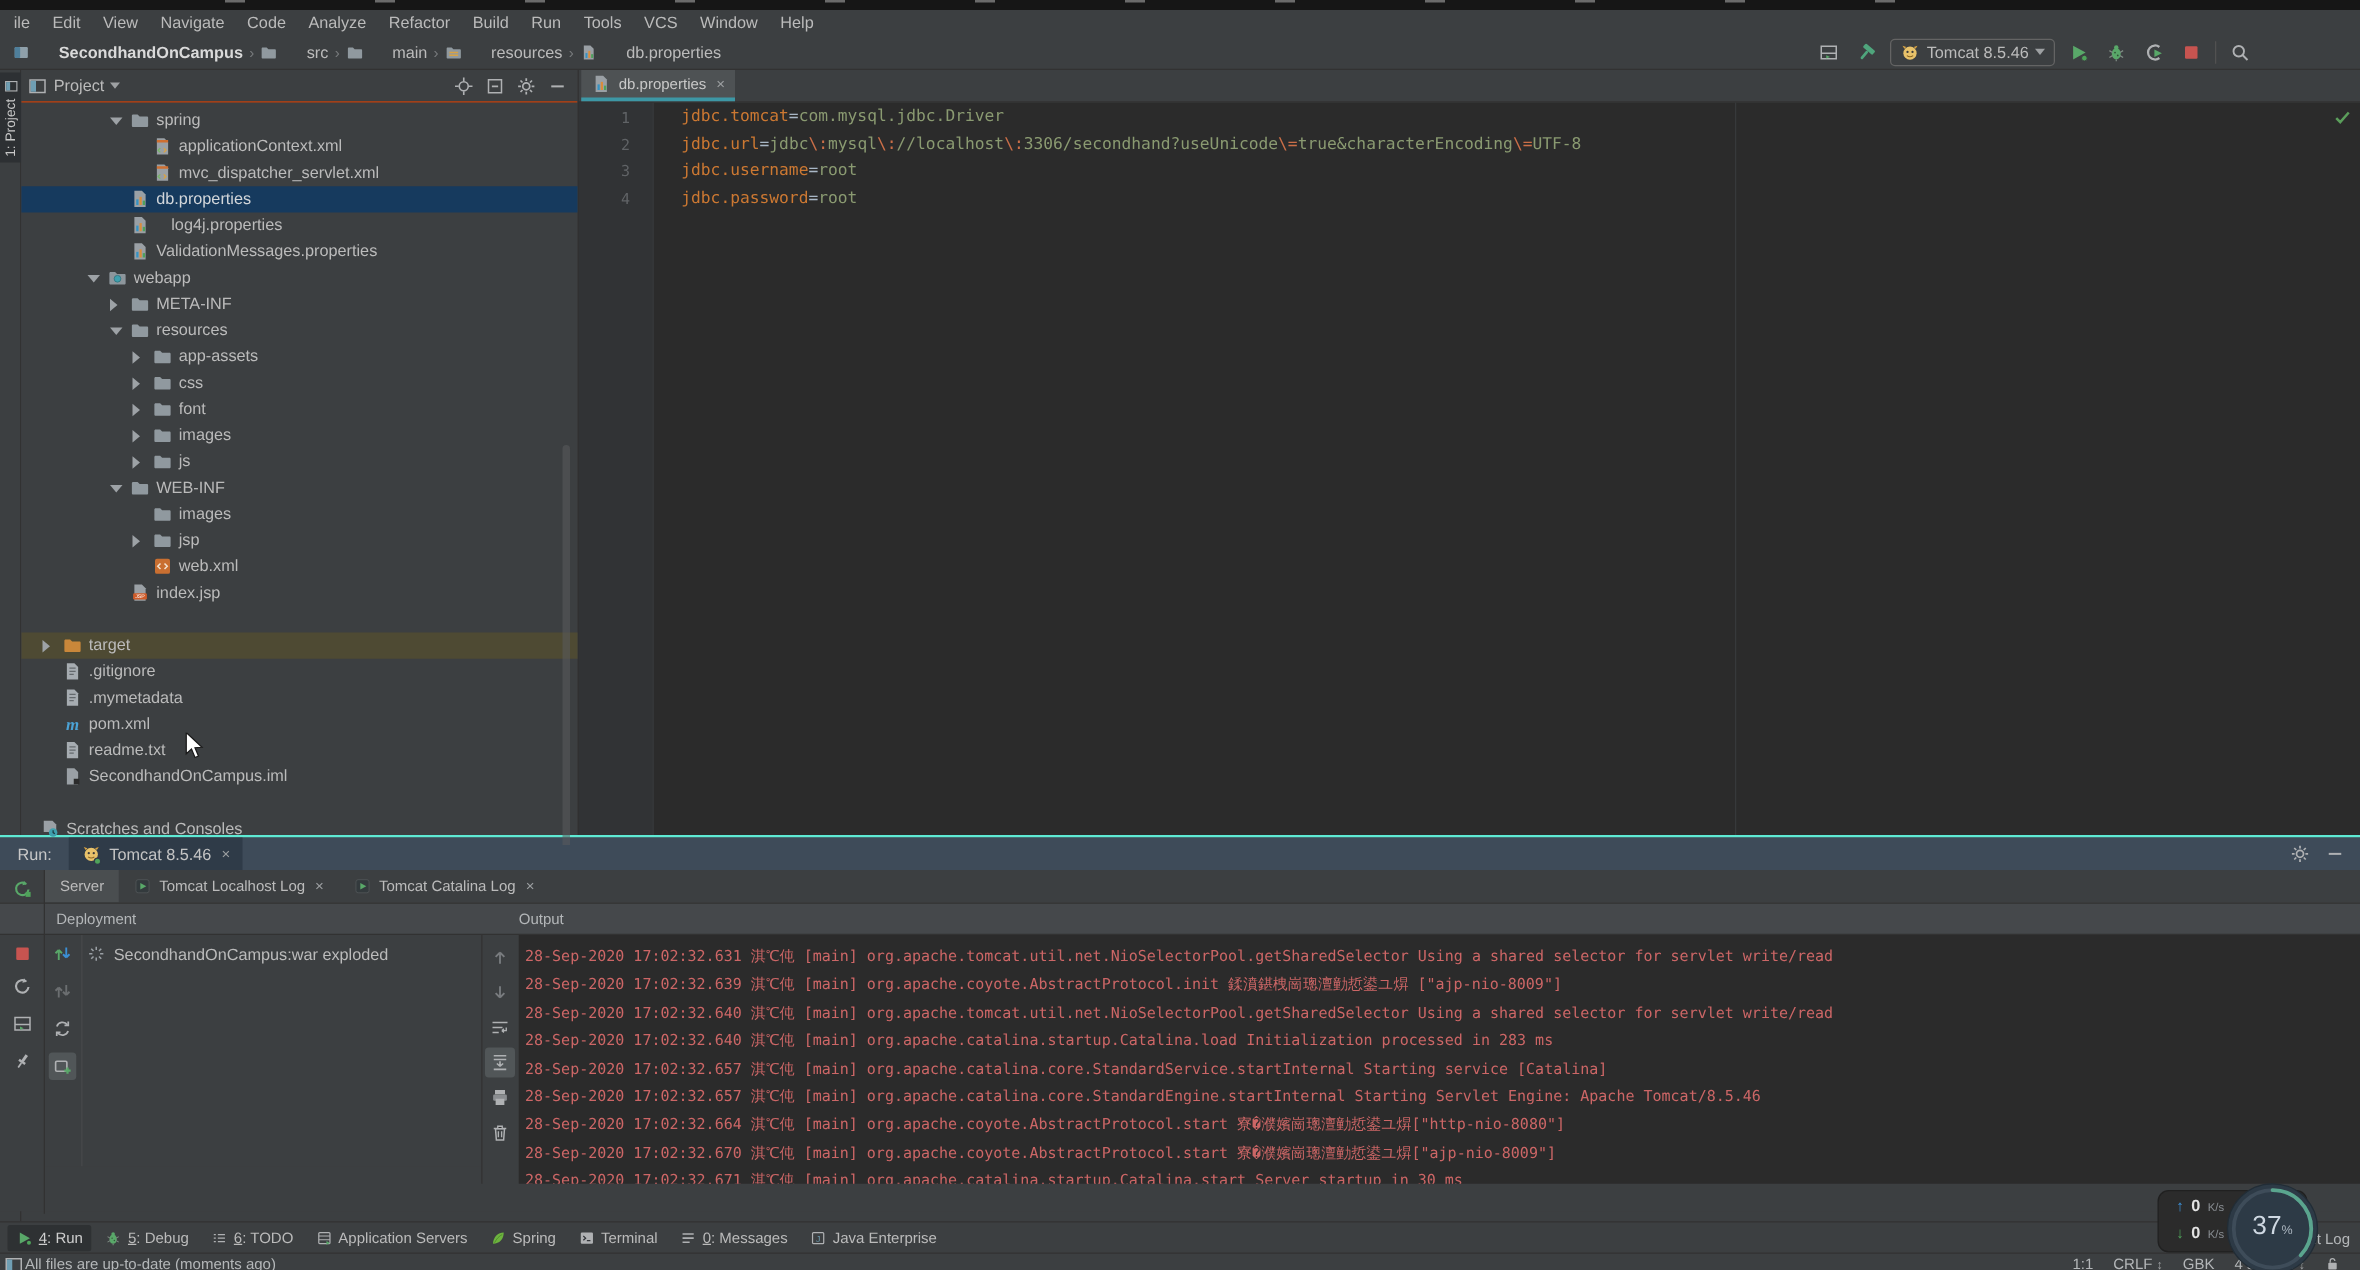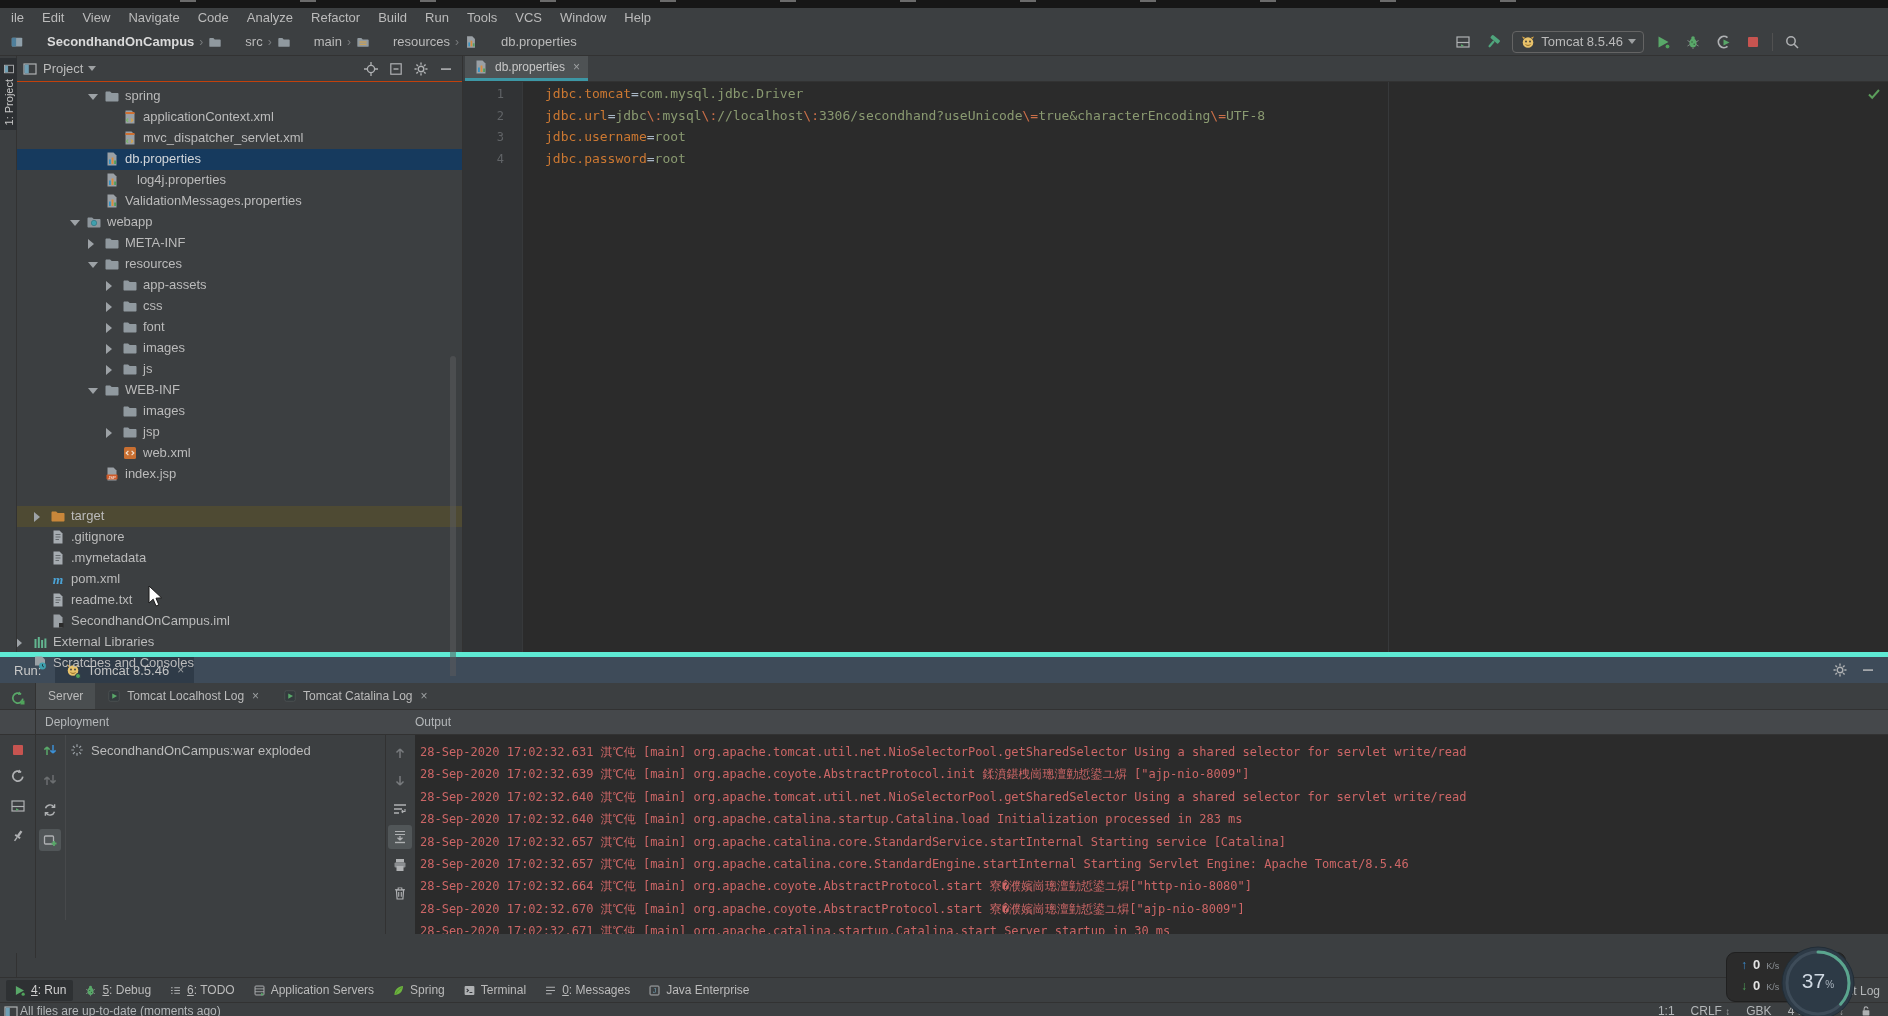--- a/index.html
+++ b/index.html
@@ -61,21 +61,21 @@
   .tab-close { color:#9da0a2; font-size:12px; margin-left:2px; }
   #gutter { position:absolute; left:0; top:26px; width:60px; height:594px; background:#313335; border-right:1px solid #37393b; }
   #gutter .lnum { position:absolute; right:18px; width:30px; text-align:right; color:#606366; font:12px "DejaVu Sans Mono",monospace; }
   #code { position:absolute; left:82px; top:26px; right:0; height:594px; font:13px "DejaVu Sans Mono",monospace; }
   .code-line { position:absolute; left:0; white-space:pre; }
   .seg-k { color:#cc7832; } .seg-s { color:#a9b7c6; } .seg-v { color:#8a9a71; } .seg-e { color:#cb6f48; }
   #margin-guide { position:absolute; left:925px; top:26px; width:1px; height:594px; background:#37393b; }
   #inspect-ok { position:absolute; right:6px; top:30px; }
 
   
-  #run-panel { left:0; top:652px; width:1888px; height:301px; background:#3c3f41; border-top:5px solid #5eead4; }
+  #run-panel { left:0; top:668px; width:1888px; height:301px; background:#3c3f41; border-top:2px solid #5eead4; }
   #run-header { position:absolute; left:0; top:0; width:100%; height:26px; background:#3e4b59; display:flex; align-items:center; }
   #run-header .run-title { margin-left:14px; color:#c8c8c8; }
   #session-tab { margin-left:14px; height:26px; display:flex; align-items:center; gap:6px; padding:0 10px; background:#2f3b48; color:#c4c4c4; position:relative; }
   .green-dot { position:absolute; left:20px; bottom:4px; width:6px; height:6px; border-radius:50%; background:#4fa35a; border:1px solid #2f3b48; }
   #run-header-icons { position:absolute; right:12px; top:0; height:26px; display:flex; align-items:center; gap:12px; }
   #run-tabs { position:absolute; left:36px; top:26px; width:1852px; height:26px; display:flex; align-items:center; }
   .run-tab { height:26px; display:flex; align-items:center; gap:6px; padding:0 12px; color:#bbbbbb; font-size:12px; }
   .run-tab.active { background:#4a4e50; }
   #col-headers { position:absolute; left:0; top:52px; width:100%; height:26px; background:#45484b; border-top:1px solid #323232; border-bottom:1px solid #323232; }
   #col-headers .col-label { position:absolute; top:5px; color:#b4b7b9; font-size:12px; }
@@ -541,34 +541,20 @@
       </div>
       <div class="tree-row" style="top: 555px;">
         <span class="t-icon icon" style="left: 33px;">
           <svg width="16" height="16" viewBox="0 0 16 16">
             <path d="M3.5 1.5h6l3 3v10h-9z" fill="#9aa0a5"></path>
             <rect x="9" y="10" width="4.5" height="4.5" fill="#2b2b2b"></rect>
           </svg>
         </span>
         <span class="t-label" style="left: 54px;">SecondhandOnCampus.iml</span>
       </div>
-      <div class="tree-row" style="top: 576px;">
-        <span class="arrow closed" style="left: -1px;"></span>
-        <span class="t-icon icon" style="left: 15px;">
-          <svg width="16" height="16" viewBox="0 0 16 16">
-            <g fill="#62b58f">
-              <rect x="2.5" y="5" width="2" height="9"></rect>
-              <rect x="5.8" y="3" width="2" height="11"></rect>
-              <rect x="9.1" y="6" width="2" height="8"></rect>
-              <rect x="12.4" y="4.5" width="2" height="9.5"></rect>
-            </g>
-          </svg>
-        </span>
-        <span class="t-label" style="left: 36px;">External Libraries</span>
-      </div>
       <div class="tree-row" style="top: 597px;">
         <span class="t-icon icon" style="left: 15px;">
           <svg width="16" height="16" viewBox="0 0 16 16">
             <path d="M3 1.5h7l3 3v6h-10z" fill="#9aa0a5"></path>
             <circle cx="10.5" cy="11" r="3.4" fill="#3fa0ae"></circle>
             <path d="M10.5 9.2v1.9l1.4.9" stroke="#1d3a40" fill="none" stroke-width="1"></path>
           </svg>
         </span>
         <span class="t-label" style="left: 36px;">Scratches and Consoles</span>
       </div>

